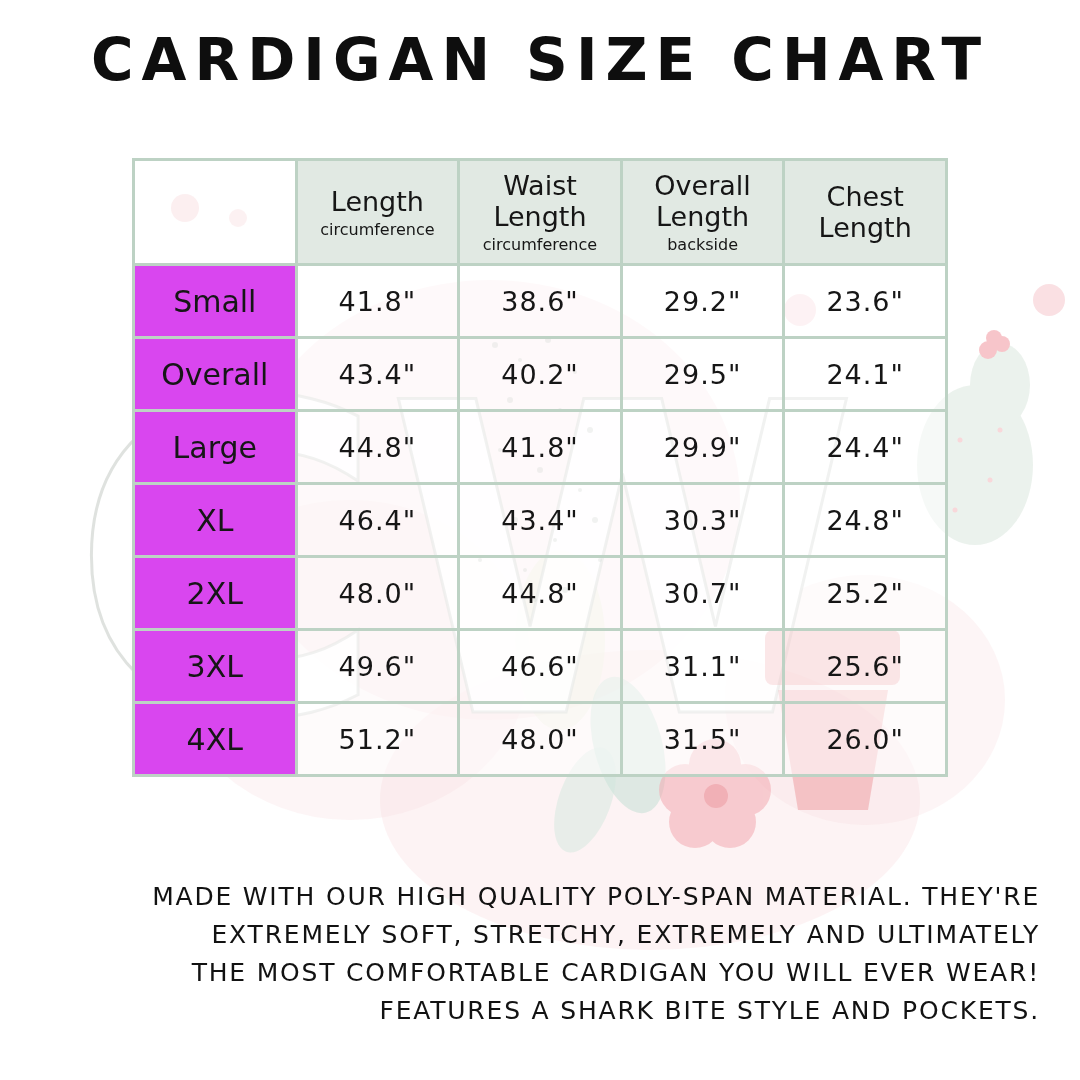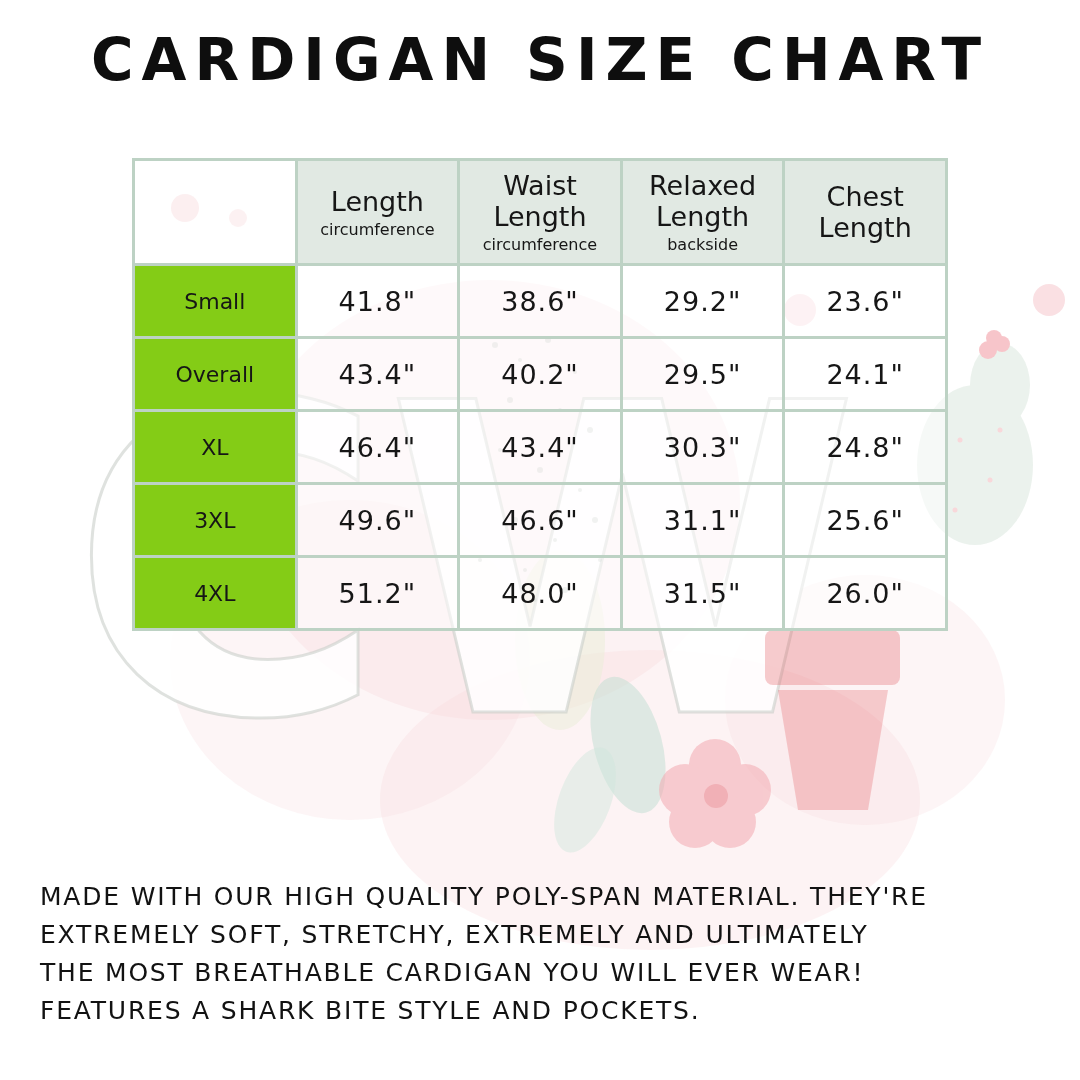--- a/index.html
+++ b/index.html
@@ -9,23 +9,23 @@
   .title{position:absolute;top:26px;left:0;width:100%;margin:0;text-align:center;
          font-size:58px;font-weight:bold;letter-spacing:8px;color:#0e0e0e;white-space:nowrap;}
   table.size-table{position:absolute;left:132px;top:158px;border-collapse:collapse;
                    table-layout:fixed;width:816px;}
   table.size-table td,table.size-table th{border:3px solid #bdd2c4;text-align:center;
                    vertical-align:middle;padding:0;}
   td.corner{border:none;background:transparent;}
   th.col-head{height:102px;background:#e1e9e3;font-weight:normal;}
   .h-main{font-size:27px;line-height:31px;}
   .h-sub{font-size:16px;line-height:19px;margin-top:3px;}
-  td.row-label{height:70px;background:#84cc16;font-size:22px;}
+  td.row-label{height:70px;background:#d946ef;font-size:30px;}
   td.val{height:70px;background:rgba(255,255,255,0.55);font-size:27px;letter-spacing:1px;}
-  .footer{position:absolute;top:878px;left:40px;right:40px;text-align:left;
+  .footer{position:absolute;top:878px;left:40px;right:40px;text-align:right;
           font-size:25px;line-height:38px;letter-spacing:1.8px;color:#121212;}
 </style>
 </head>
 <body>
 
 <div class="page">
 
   <svg class="watermark" viewBox="0 0 1080 1080">
     <g>
       <ellipse cx="490" cy="500" rx="250" ry="220" fill="#f7d6da" opacity="0.32"></ellipse>
@@ -96,21 +96,21 @@
           <td class="corner"></td>
           <th class="col-head">
             <div class="h-main">Length</div>
             <div class="h-sub">circumference</div>
           </th>
           <th class="col-head">
             <div class="h-main">Waist Length</div>
             <div class="h-sub">circumference</div>
           </th>
           <th class="col-head">
-            <div class="h-main">Relaxed Length</div>
+            <div class="h-main">Overall Length</div>
             <div class="h-sub">backside</div>
           </th>
           <th class="col-head">
             <div class="h-main">Chest Length</div>
           </th>
         </tr>
         <tr>
           <td class="row-label">Small</td>
           <td class="val">41.8"</td>
           <td class="val">38.6"</td>
@@ -118,25 +118,39 @@
           <td class="val">23.6"</td>
         </tr>
         <tr>
           <td class="row-label">Overall</td>
           <td class="val">43.4"</td>
           <td class="val">40.2"</td>
           <td class="val">29.5"</td>
           <td class="val">24.1"</td>
         </tr>
         <tr>
+          <td class="row-label">Large</td>
+          <td class="val">44.8"</td>
+          <td class="val">41.8"</td>
+          <td class="val">29.9"</td>
+          <td class="val">24.4"</td>
+        </tr>
+        <tr>
           <td class="row-label">XL</td>
           <td class="val">46.4"</td>
           <td class="val">43.4"</td>
           <td class="val">30.3"</td>
           <td class="val">24.8"</td>
+        </tr>
+        <tr>
+          <td class="row-label">2XL</td>
+          <td class="val">48.0"</td>
+          <td class="val">44.8"</td>
+          <td class="val">30.7"</td>
+          <td class="val">25.2"</td>
         </tr>
         <tr>
           <td class="row-label">3XL</td>
           <td class="val">49.6"</td>
           <td class="val">46.6"</td>
           <td class="val">31.1"</td>
           <td class="val">25.6"</td>
         </tr>
         <tr>
           <td class="row-label">4XL</td>
@@ -144,17 +158,17 @@
           <td class="val">48.0"</td>
           <td class="val">31.5"</td>
           <td class="val">26.0"</td>
         </tr>
       </tbody>
   </table>
 
   <div class="footer">
     <div>MADE WITH OUR HIGH QUALITY POLY-SPAN MATERIAL. THEY'RE</div>
     <div>EXTREMELY SOFT, STRETCHY, EXTREMELY AND ULTIMATELY</div>
-    <div>THE MOST BREATHABLE CARDIGAN YOU WILL EVER WEAR!</div>
+    <div>THE MOST COMFORTABLE CARDIGAN YOU WILL EVER WEAR!</div>
     <div>FEATURES A SHARK BITE STYLE AND POCKETS.</div>
   </div>
 
 </div>
 
 </body></html>

